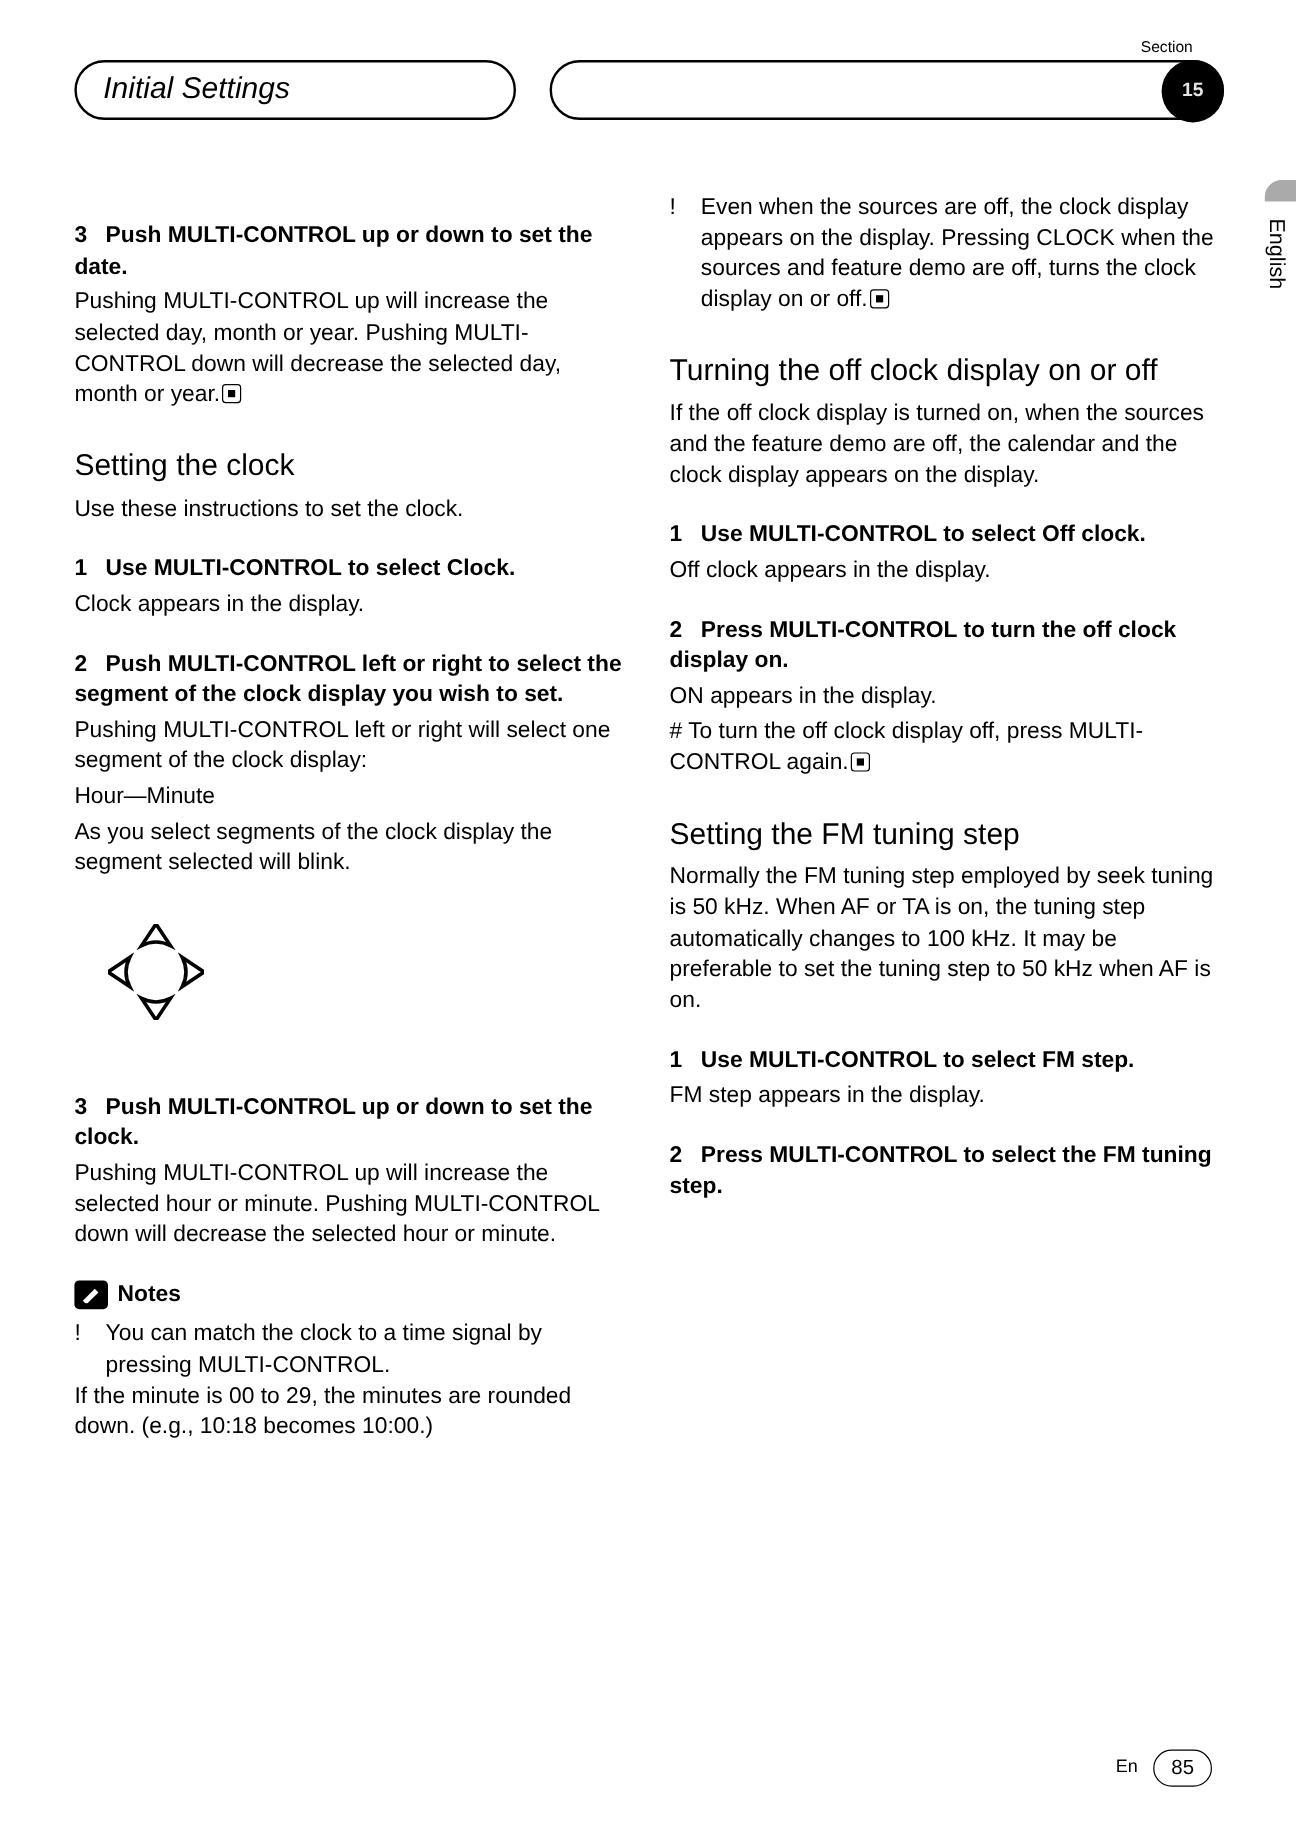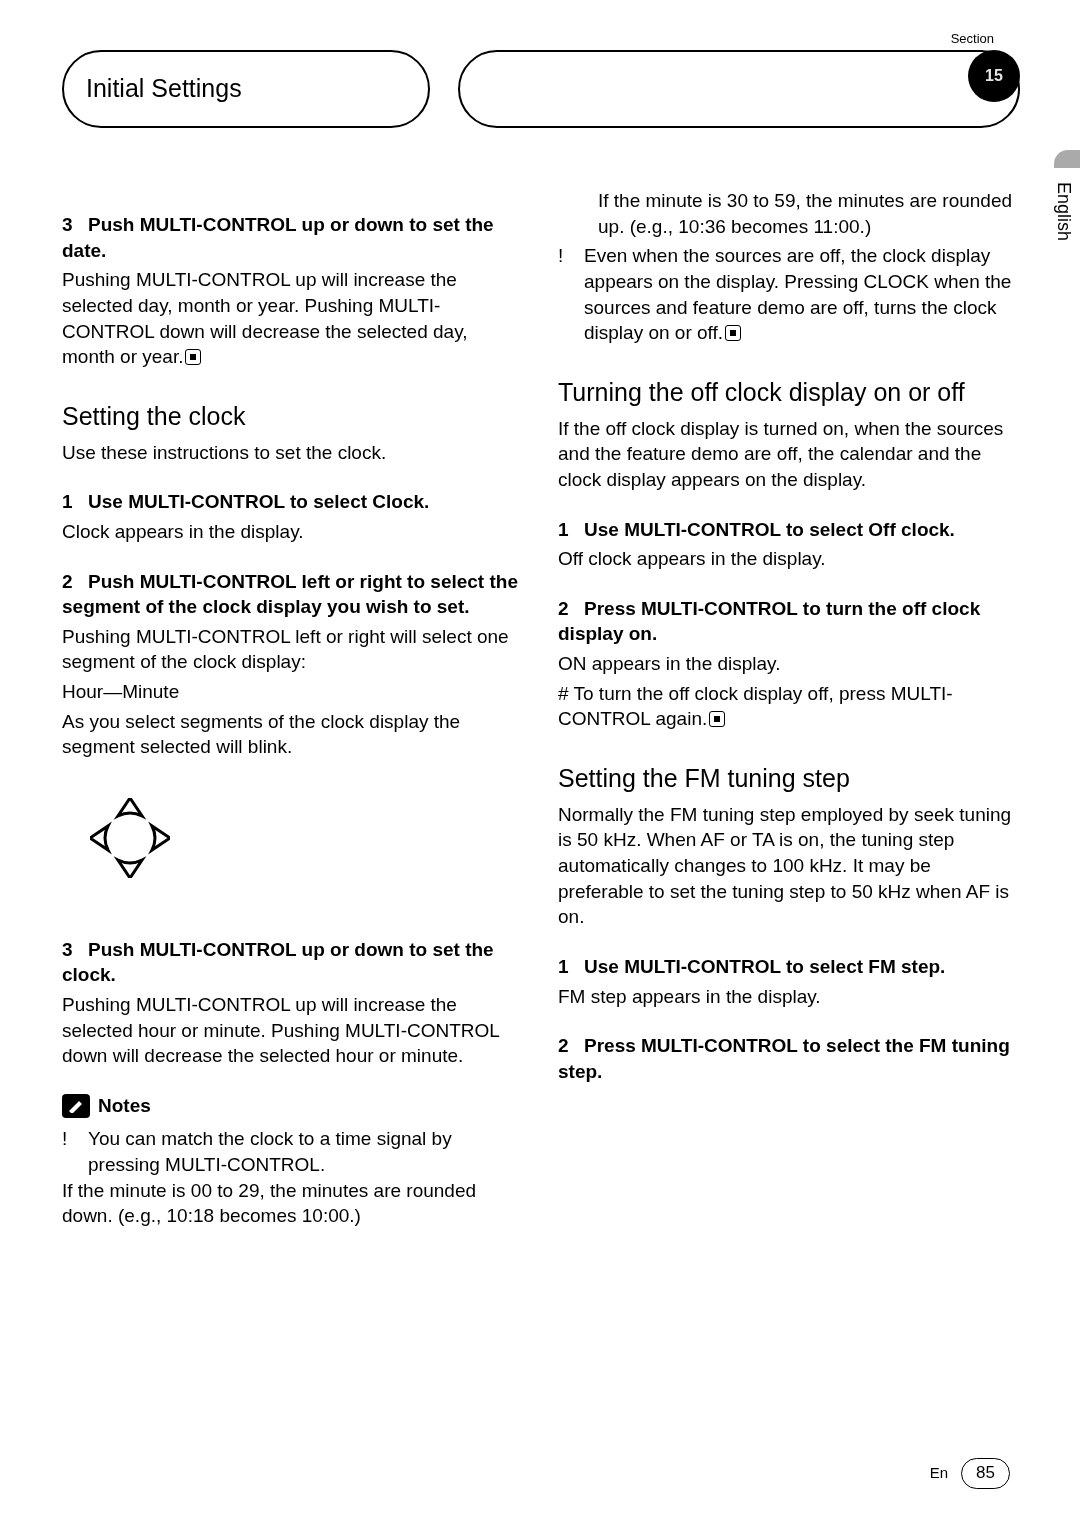--- a/index.html
+++ b/index.html
@@ -22,28 +22,28 @@
   }
   .top-row {
     display: flex;
     align-items: center;
     gap: 28px;
     margin-bottom: 60px;
   }
   .hdr-pill {
     border: 2px solid #000;
     border-radius: 40px;
-    padding: 18px 22px;
+    padding: 4px 22px;
     font-size: 25px;
     height: 38px;
     display: flex;
     align-items: center;
     flex: 0 0 auto;
   }
-  .hdr-pill.left { width: 320px; }
+  .hdr-pill.left { width: 320px; font-style: italic; }
   .hdr-pill.right { flex: 1; position: relative; }
   .section-label {
     position: absolute;
     top: -22px;
     right: 20px;
     font-size: 13px;
     background: #fff;
     padding: 0 4px;
   }
   .section-num {
@@ -217,21 +217,20 @@
         <span>Notes</span>
       </div>
       <div class="bullet-row">
         <div class="bullet-mark">!</div>
         <div class="bullet-body">You can match the clock to a time signal by pressing MULTI-CONTROL.</div>
       </div>
       <p class="sub-indent">If the minute is 00 to 29, the minutes are rounded down. (e.g., 10:18 becomes 10:00.)</p>
     </div>
 
     <div class="col">
-      <p class="sub-indent" style="margin-left:40px">If the minute is 30 to 59, the minutes are rounded up. (e.g., 10:36 becomes 11:00.)</p>
       <div class="bullet-row">
         <div class="bullet-mark">!</div>
         <div class="bullet-body">
           <span>Even when the sources are off, the clock display appears on the display. Pressing CLOCK when the sources and feature demo are off, turns the clock display on or off.</span><span class="endmark"></span>
         </div>
       </div>
 
       <h2>Turning the off clock display on or off</h2>
       <p>If the off clock display is turned on, when the sources and the feature demo are off, the calendar and the clock display appears on the display.</p>
 

